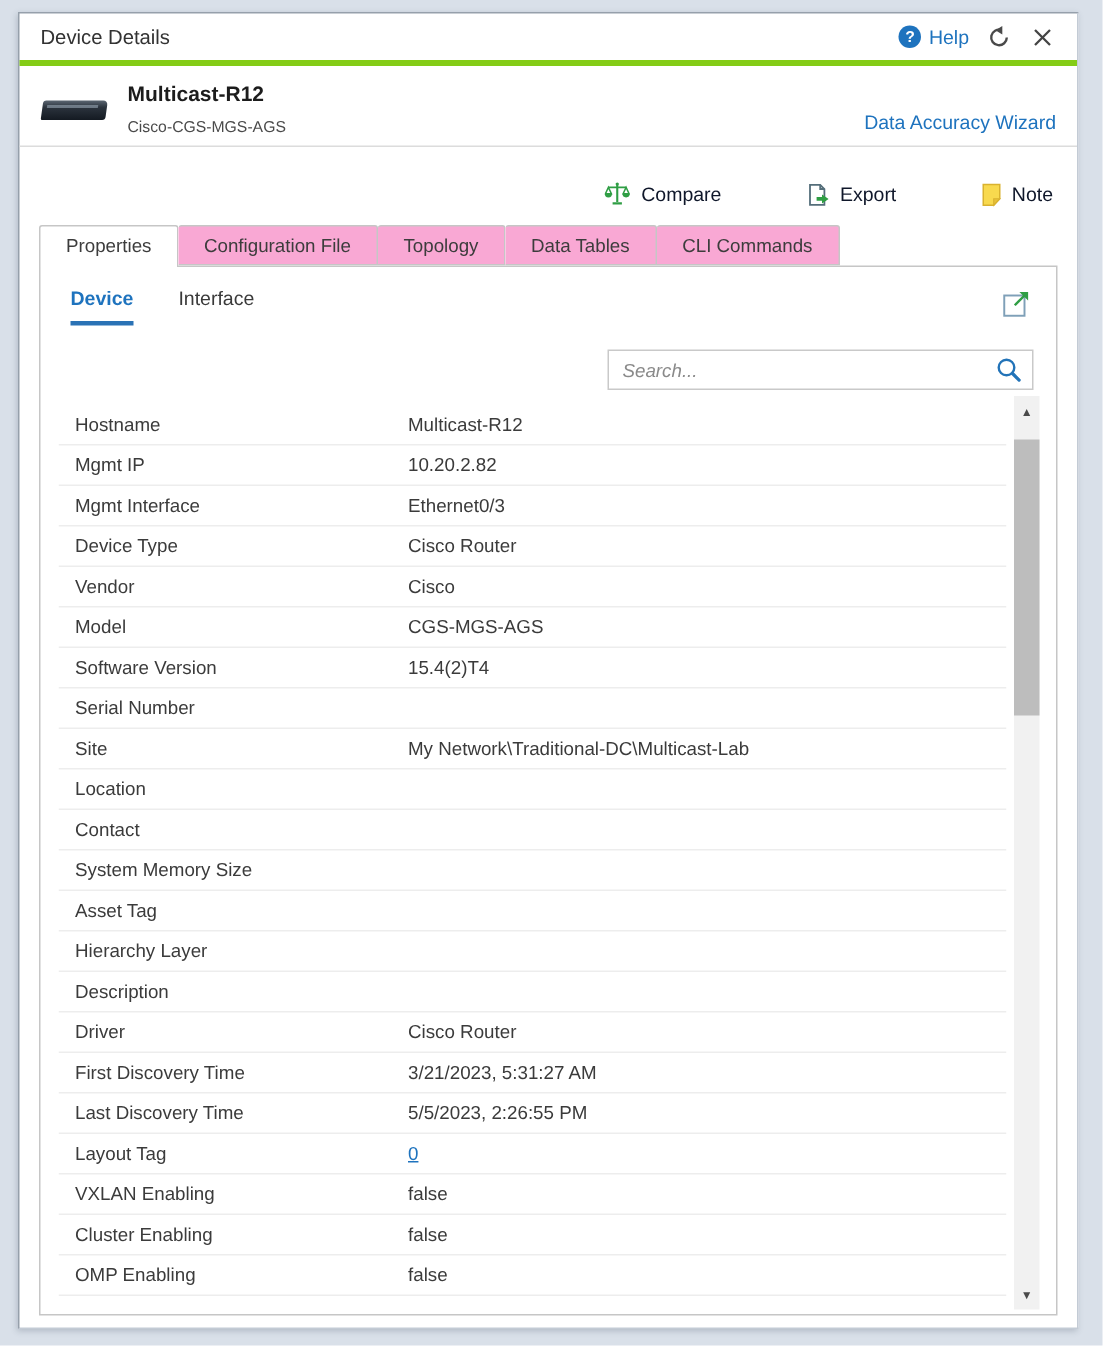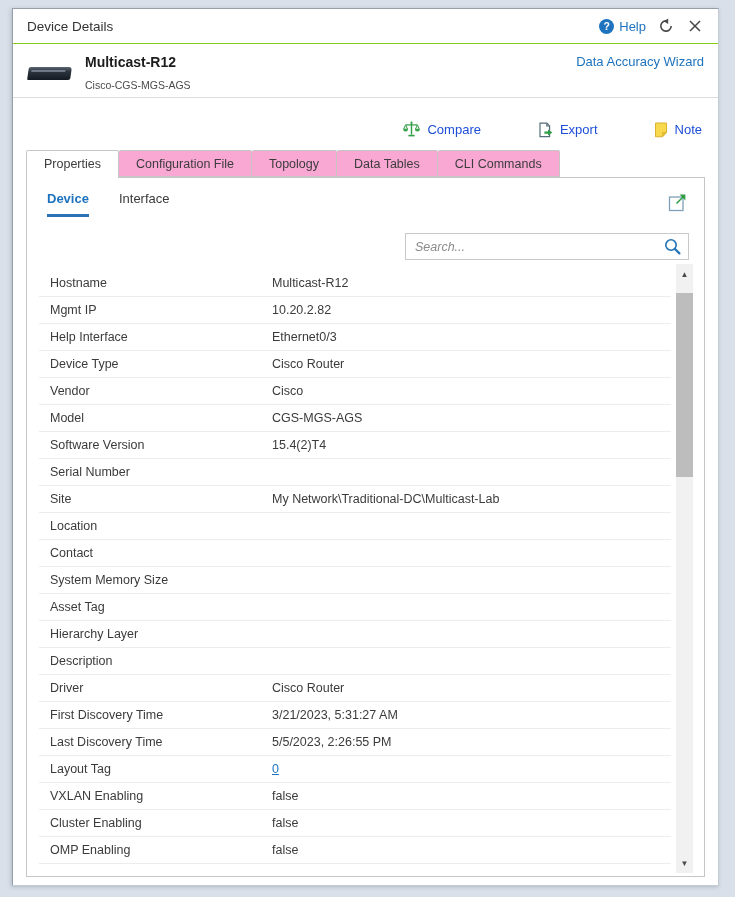--- a/index.html
+++ b/index.html
@@ -6,45 +6,45 @@
   html,body { width:735px; height:897px; overflow:hidden; }
   body { background:#d9e0e9; font-family:"Liberation Sans", sans-serif; color:#333; }
 
   .panel {
     position:absolute; left:12px; top:8px; width:707px; height:878px;
     background:#fff; border:1px solid #96a0ab; border-right-color:#c3cbd5;
     border-bottom-color:#c3cbd5; box-shadow:-1px 1px 4px rgba(60,70,90,.25);
   }
 
   
-  .titlebar { height:35px; display:flex; align-items:center; padding:0 14px; border-bottom:1px solid #84cc16; }
+  .titlebar { height:35px; display:flex; align-items:center; padding:0 14px; border-bottom:4px solid #84cc16; }
   .title { font-size:13.5px; color:#333; }
   .tb-right { margin-left:auto; display:flex; align-items:center; gap:11px; }
   .helpwrap { display:flex; align-items:center; gap:5px; cursor:pointer; }
   .help-badge { width:15px; height:15px; border-radius:50%; background:#1e73be; color:#fff;
     font-size:10.5px; font-weight:bold; display:flex; align-items:center; justify-content:center; }
   .help-label { color:#1e73be; font-size:13px; }
   .iconbtn { display:flex; align-items:center; justify-content:center; width:18px; height:18px; cursor:pointer; }
 
   
   .dev-header { display:flex; align-items:flex-start; padding:10px 14px 0 14px; height:54px; border-bottom:1px solid #dcdcdc; }
   .thumb { position:relative; width:46px; height:22px; margin-top:9px; }
   .thumb .chassis { position:absolute; left:1px; top:4px; width:43px; height:13px; border-radius:2px 3px 2px 1px;
     background:linear-gradient(180deg,#5b6672 0%, #2b333d 35%, #141a22 100%); transform:skewX(-8deg); }
   .thumb .chassis::after { content:""; position:absolute; left:3px; top:3px; width:34px; height:2px; background:rgba(160,175,190,.55); }
   .dev-names { margin-left:12px; }
   .dev-name { font-size:14px; font-weight:bold; color:#1c1c1c; }
   .dev-model { font-size:10.5px; color:#4a4a4a; margin-top:9px; }
-  .wizard-link { margin-left:auto; margin-top:0; color:#1e73be; font-size:13px; cursor:pointer; }
+  .wizard-link { margin-left:auto; margin-top:20px; color:#1e73be; font-size:13px; cursor:pointer; }
 
   
   .actions { display:flex; justify-content:flex-end; align-items:center; padding:15px 16px 0 0; height:48px; }
   .action { display:flex; align-items:center; gap:7px; cursor:pointer; }
   .action + .action { margin-left:56px; }
-  .action-label { color:#1d4ed8; font-size:13px;text-align:center; }
+  .action-label { color:#0f172a; font-size:13px;text-align:center; }
 
   
   .tabstrip { display:flex; margin:4px 13px 0 13px; position:relative; z-index:2; align-items:flex-end; }
   .tab { height:27px; line-height:26px; padding:0 17px; font-size:12.5px; color:#3c3c3c; background:#f9a8d4;
     border:1px solid #c6c6c6; border-left-width:0; border-radius:2px 2px 0 0; cursor:pointer; white-space:nowrap; }
   .tab:first-child { border-left-width:1px; }
   .tab.active { background:#fff; height:28px; margin-bottom:-1px; border-bottom:none; }
 
   
   .contentbox { position:relative; margin:0 13px; border:1px solid #c6c6c6; height:700px; background:#fff; }
@@ -188,21 +188,21 @@
     <div class="tablewrap">
       <div class="prow">
           <span class="plabel">Hostname</span>
           <span class="pvalue">Multicast-R12</span>
         </div>
       <div class="prow">
           <span class="plabel">Mgmt IP</span>
           <span class="pvalue">10.20.2.82</span>
         </div>
       <div class="prow">
-          <span class="plabel">Help Interface</span>
+          <span class="plabel">Mgmt Interface</span>
           <span class="pvalue">Ethernet0/3</span>
         </div>
       <div class="prow">
           <span class="plabel">Device Type</span>
           <span class="pvalue">Cisco Router</span>
         </div>
       <div class="prow">
           <span class="plabel">Vendor</span>
           <span class="pvalue">Cisco</span>
         </div>

